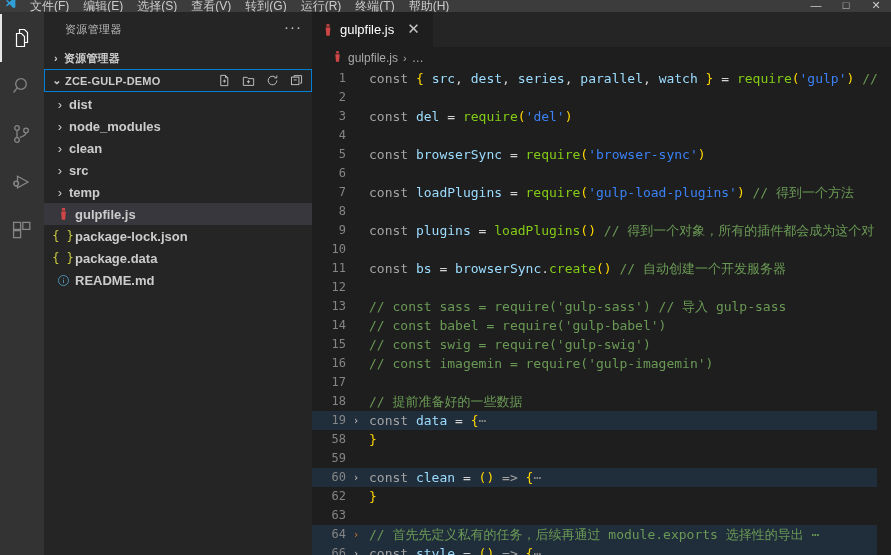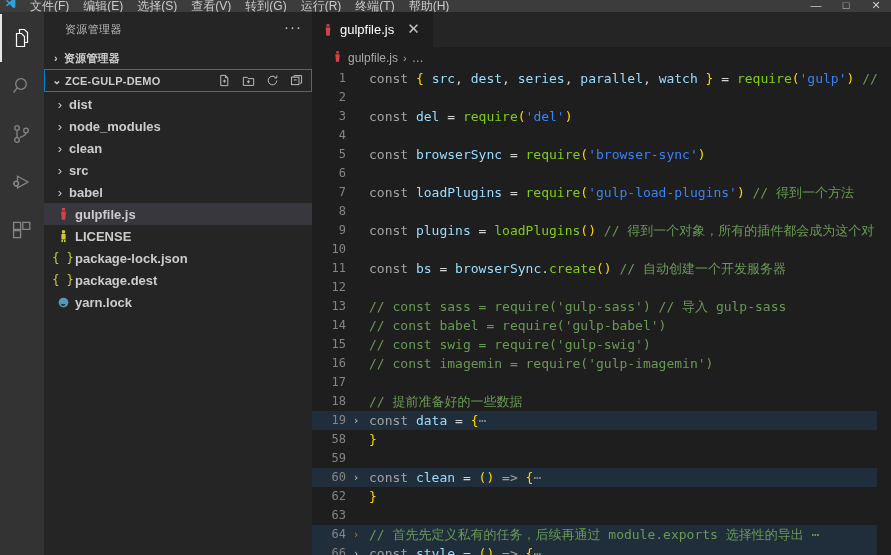--- a/index.html
+++ b/index.html
@@ -419,58 +419,47 @@
         <div class="row indent-1">
           <span class="chev">›</span>
           <span class="rlabel">clean</span>
         </div>
         <div class="row indent-1">
           <span class="chev">›</span>
           <span class="rlabel">src</span>
         </div>
         <div class="row indent-1">
           <span class="chev">›</span>
-          <span class="rlabel">babel</span>
+          <span class="rlabel">temp</span>
         </div>
         <div class="row indent-1 selected">
           <span class="ficon">
             <svg width="13" height="14" viewBox="0 0 14 16">
                 <path d="M5 1.2h4l-.5 3.1h-3z" fill="#cf4647"></path>
                 <path d="M4.2 5h5.6l-.9 9.6H5.1z" fill="#cf4647"></path>
               </svg>
           </span>
           <span class="rlabel">gulpfile.js</span>
         </div>
         <div class="row indent-1">
-          <span class="ficon">
-            <svg width="13" height="14" viewBox="0 0 14 16" fill="#cbcb41">
-                <circle cx="7" cy="3" r="2"></circle>
-                <rect x="4.6" y="5.4" width="4.8" height="6.6" rx="1"></rect>
-                <rect x="4.6" y="12.4" width="1.8" height="2.6"></rect>
-                <rect x="7.6" y="12.4" width="1.8" height="2.6"></rect>
-              </svg>
-          </span>
-          <span class="rlabel">LICENSE</span>
-        </div>
-        <div class="row indent-1">
           <span class="ficon" style="color:#cbcb41;font-family:'DejaVu Sans Mono',monospace;font-size:12px">{ }</span>
           <span class="rlabel">package-lock.json</span>
         </div>
         <div class="row indent-1">
           <span class="ficon" style="color:#cbcb41;font-family:'DejaVu Sans Mono',monospace;font-size:12px">{ }</span>
-          <span class="rlabel">package.dest</span>
+          <span class="rlabel">package.data</span>
         </div>
         <div class="row indent-1">
           <span class="ficon">
-            <svg width="13" height="13" viewBox="0 0 16 16" fill="#519aba">
-                <circle cx="8" cy="8" r="6"></circle>
-                <path d="M5 9.5c1.6.8 3.4.8 5 0l-.6 2.5H5.6z" fill="#252526"></path>
-              </svg>
-          </span>
-          <span class="rlabel">yarn.lock</span>
+            <svg width="13" height="13" viewBox="0 0 16 16" fill="none" stroke="#519aba" stroke-width="1.1">
+                <circle cx="8" cy="8" r="6.2"></circle>
+                <path d="M8 7v4.2M8 4.8v1"></path>
+              </svg>
+          </span>
+          <span class="rlabel">README.md</span>
         </div>
       </div>
     </div>
 
     <div class="editor">
 
       <div class="tabsbar">
         <div class="tab">
           <span class="ticon">
             <svg width="12" height="14" viewBox="0 0 14 16">

